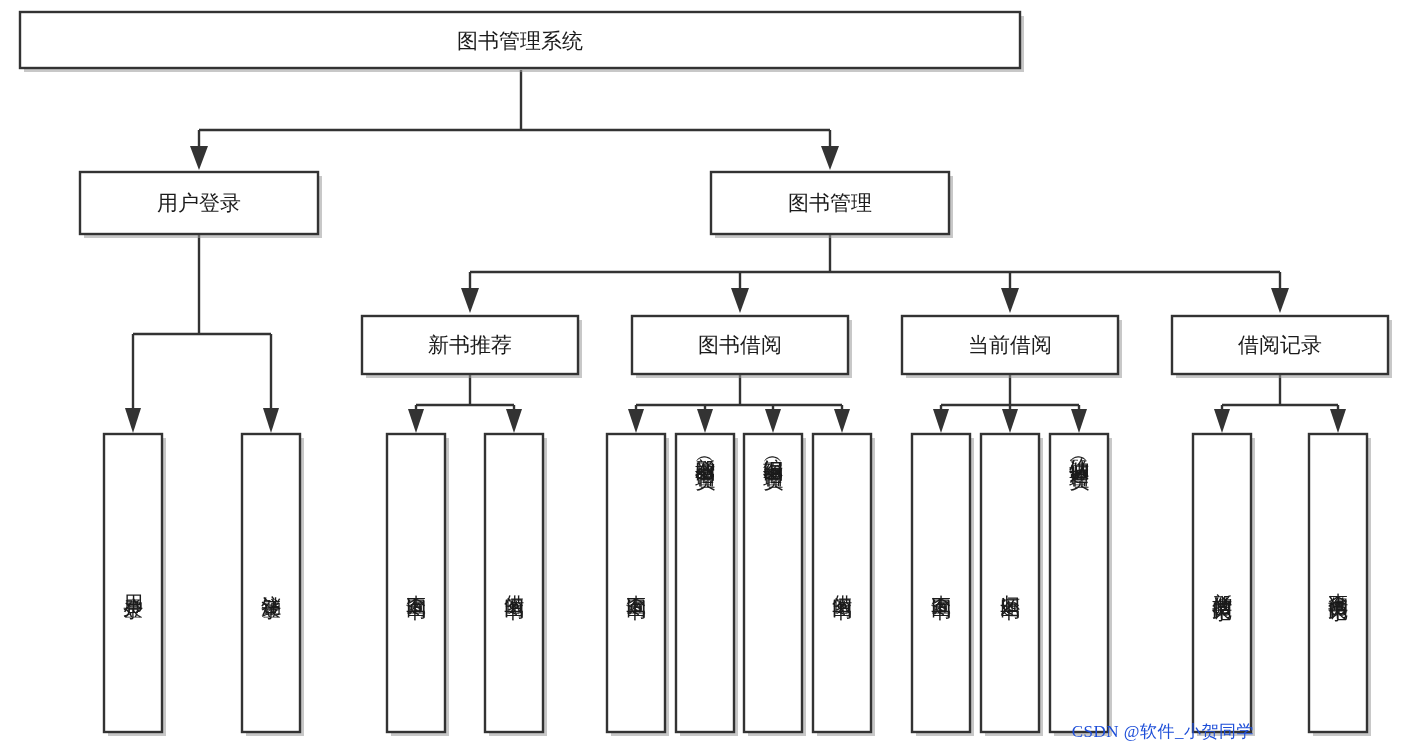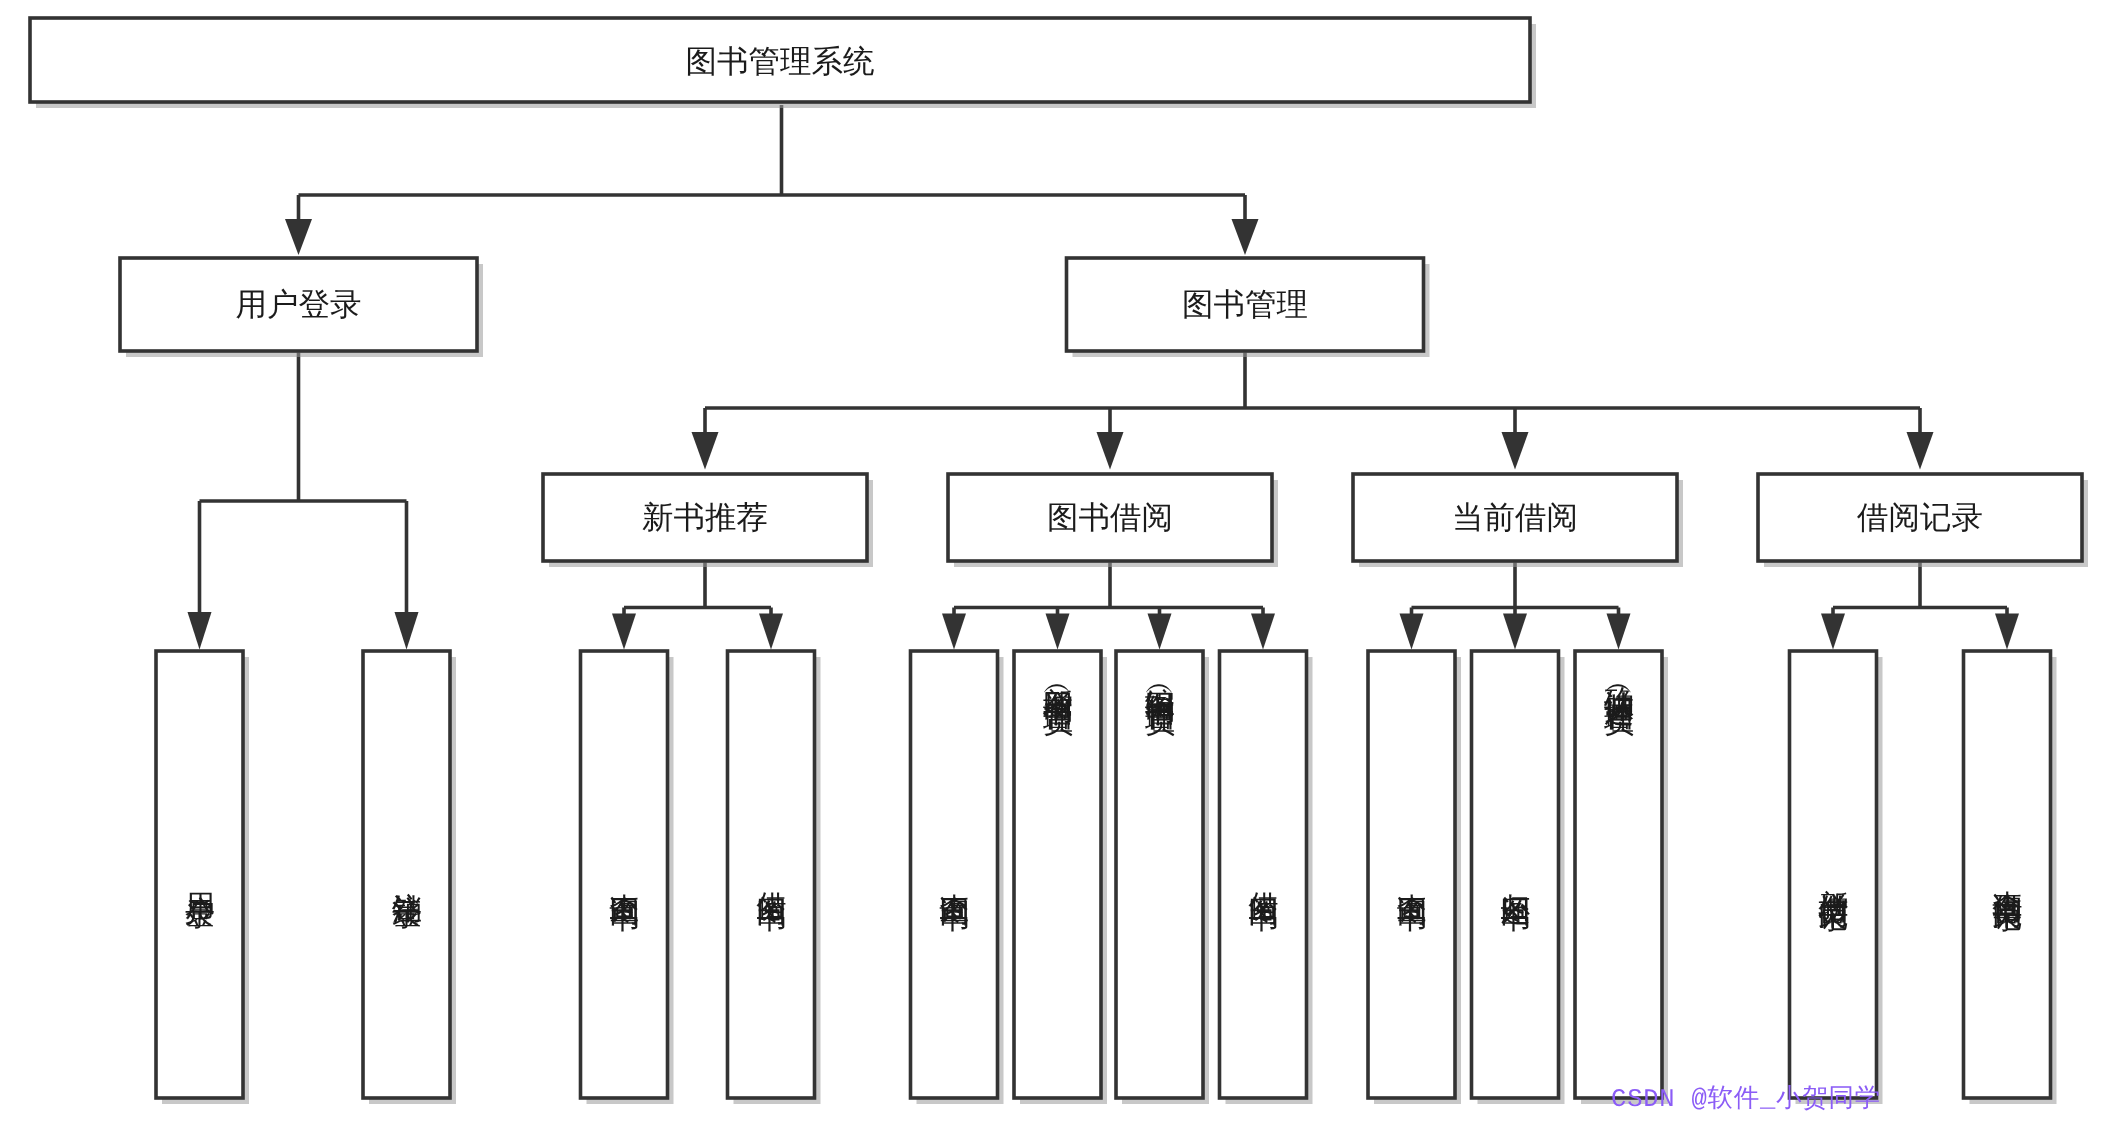--- a/index.html
+++ b/index.html
@@ -69,23 +69,23 @@
     line-height: 1.18;
     letter-spacing: 2px;
     color: #1b1b1b;
     white-space: nowrap;
     text-align: center;
   }
   .watermark {
     position: absolute;
     right: 8px;
     bottom: 4px;
-    font-family: Liberation Mono, monospace;
+    font-family: Liberation Serif, serif;
     font-size: 17px;
-    color: #8b5cf6;
+    color: #1d4ed8;
     white-space: nowrap;
     letter-spacing: 0.5px;
   }
 </style>
 </head>
 <body>
 
 <div id="diagram-root">
 
   <svg id="diagram-svg" viewBox="0 0 1405 747">

